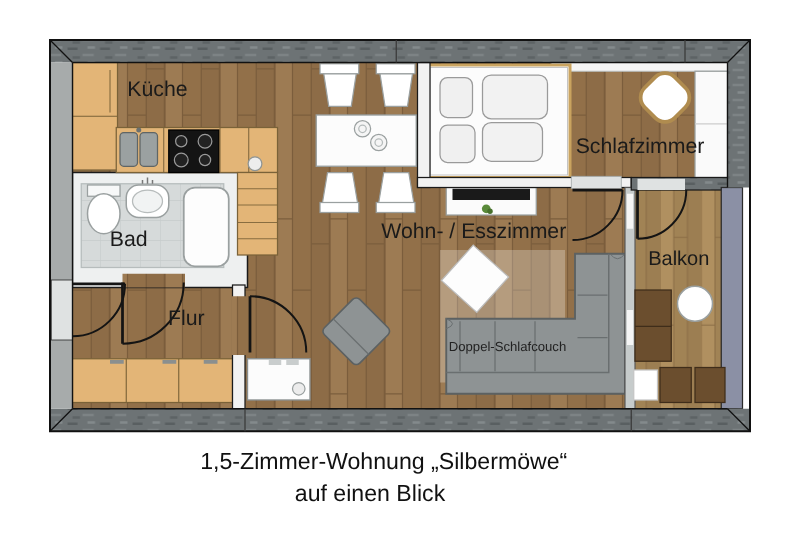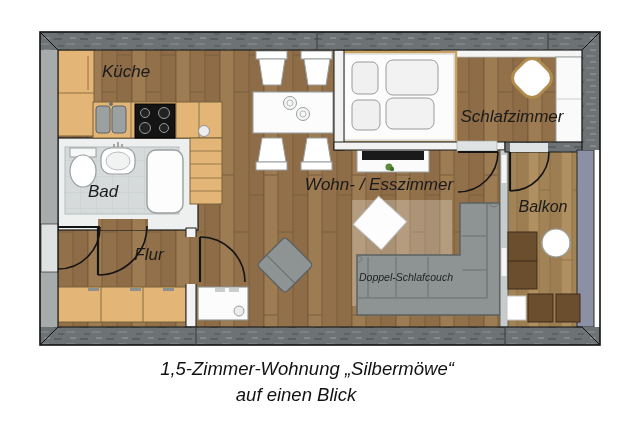--- a/index.html
+++ b/index.html
@@ -1,17 +1,17 @@
 <!DOCTYPE html>
 <html><head>
 <meta charset="utf-8">
 <style>
   html,body{margin:0;padding:0;background:#ffffff;}
   .stage{position:relative;width:640px;height:427px;background:#ffffff;overflow:hidden;
-         font-family:"Liberation Sans",sans-serif;font-style:italic;}
+         font-family:"Liberation Sans",sans-serif;}
   svg{display:block}
   .room-label{font-family:"Liberation Sans",sans-serif;font-size:17px;fill:#1a1a1a;}
   .balcony-label{font-family:"Liberation Sans",sans-serif;font-size:16px;fill:#1a1a1a;}
   .small-label{font-family:"Liberation Sans",sans-serif;font-size:10.5px;fill:#222;}
   .caption-line{font-family:"Liberation Sans",sans-serif;font-size:18.5px;fill:#111;}
   .doorline{stroke:#141414;stroke-width:1.6;fill:none;}
   .doorleaf{stroke:#141414;stroke-width:2.2;}
 </style>
 </head>
 <body>

